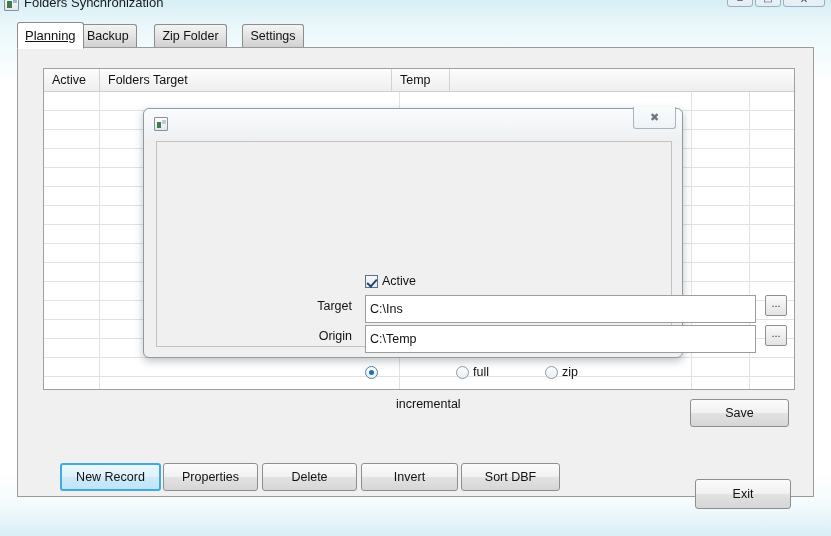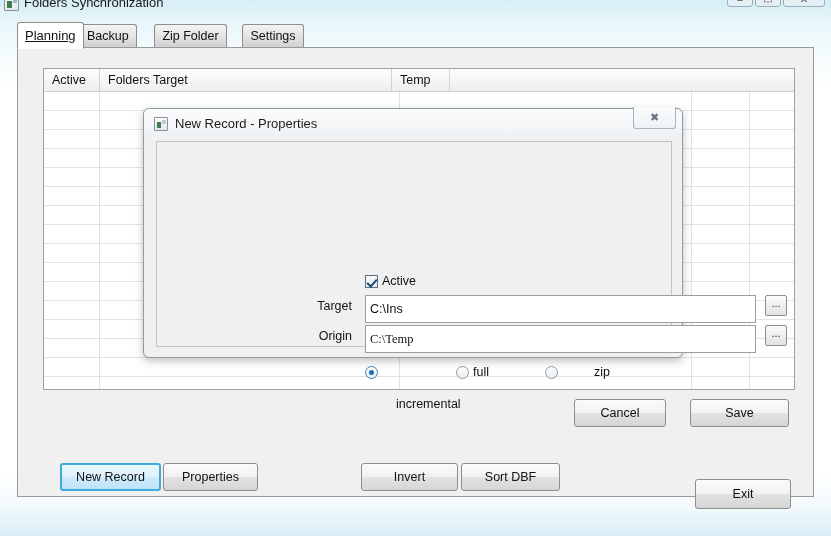--- a/index.html
+++ b/index.html
@@ -404,52 +404,51 @@
           <div class="gr-cell" style="width: 300px;"></div>
           <div class="gr-cell" style="width: 292px;"></div>
           <div class="gr-cell" style="width: 58px;"></div>
           <div class="gr-cell" style="width: 44px;"></div>
         </div>
       </div>
   </div>
 
   <div class="btn focused" id="bar-new-record">New Record</div>
   <div class="btn" id="bar-properties">Properties</div>
+  <div class="btn" id="bar-delete">Delete</div>
   <div class="btn" id="bar-invert">Invert</div>
   <div class="btn" id="bar-sort-dbf">Sort DBF</div>
 </div>
 
 <div class="btn" id="bar-exit">Exit</div>
 
 <div id="dialog">
   <div id="dialog-titlebar">
     <div id="dialog-icon"></div>
-    <div id="dialog-title">New Record - Properties</div>
   </div>
   <div id="dialog-close">
     <span class="wbtn-glyph">✖</span>
   </div>
 
   <div id="dialog-body"></div>
 
   <div id="active-checkbox"></div>
   <div id="active-label">Active</div>
 
   <div class="field-label" style="left:150px; top:190px; width:58px;">Target</div>
   <input class="text-input" style="left: 221px; top: 186px; width: 391px;" value="C:\Ins">
   <div class="browse-btn" style="left:621px; top:186px;">...</div>
 
   <div class="field-label" style="left:150px; top:220px; width:58px;">Origin</div>
-  <input class="text-input" style="left: 221px; top: 216px; width: 391px; font-family: Liberation Serif, serif;" value="C:\Temp">
+  <input class="text-input" style="left: 221px; top: 216px; width: 391px;" value="C:\Temp">
   <div class="browse-btn" style="left:621px; top:216px;">...</div>
 
   <div class="radio checked" style="left:221px;"></div>
   <div class="radio-label" style="left:252px;margin-top:32px;">incremental</div>
 
   <div class="radio" style="left:312px;"></div>
   <div class="radio-label" style="left:329px;">full</div>
 
   <div class="radio" style="left:401px;"></div>
-  <div class="radio-label" style="left:418px;margin-left:32px;">zip</div>
-
-  <div class="btn" id="dlg-cancel">Cancel</div>
+  <div class="radio-label" style="left:418px;">zip</div>
+
   <div class="btn" id="dlg-save">Save</div>
 </div>
 
 </body></html>

